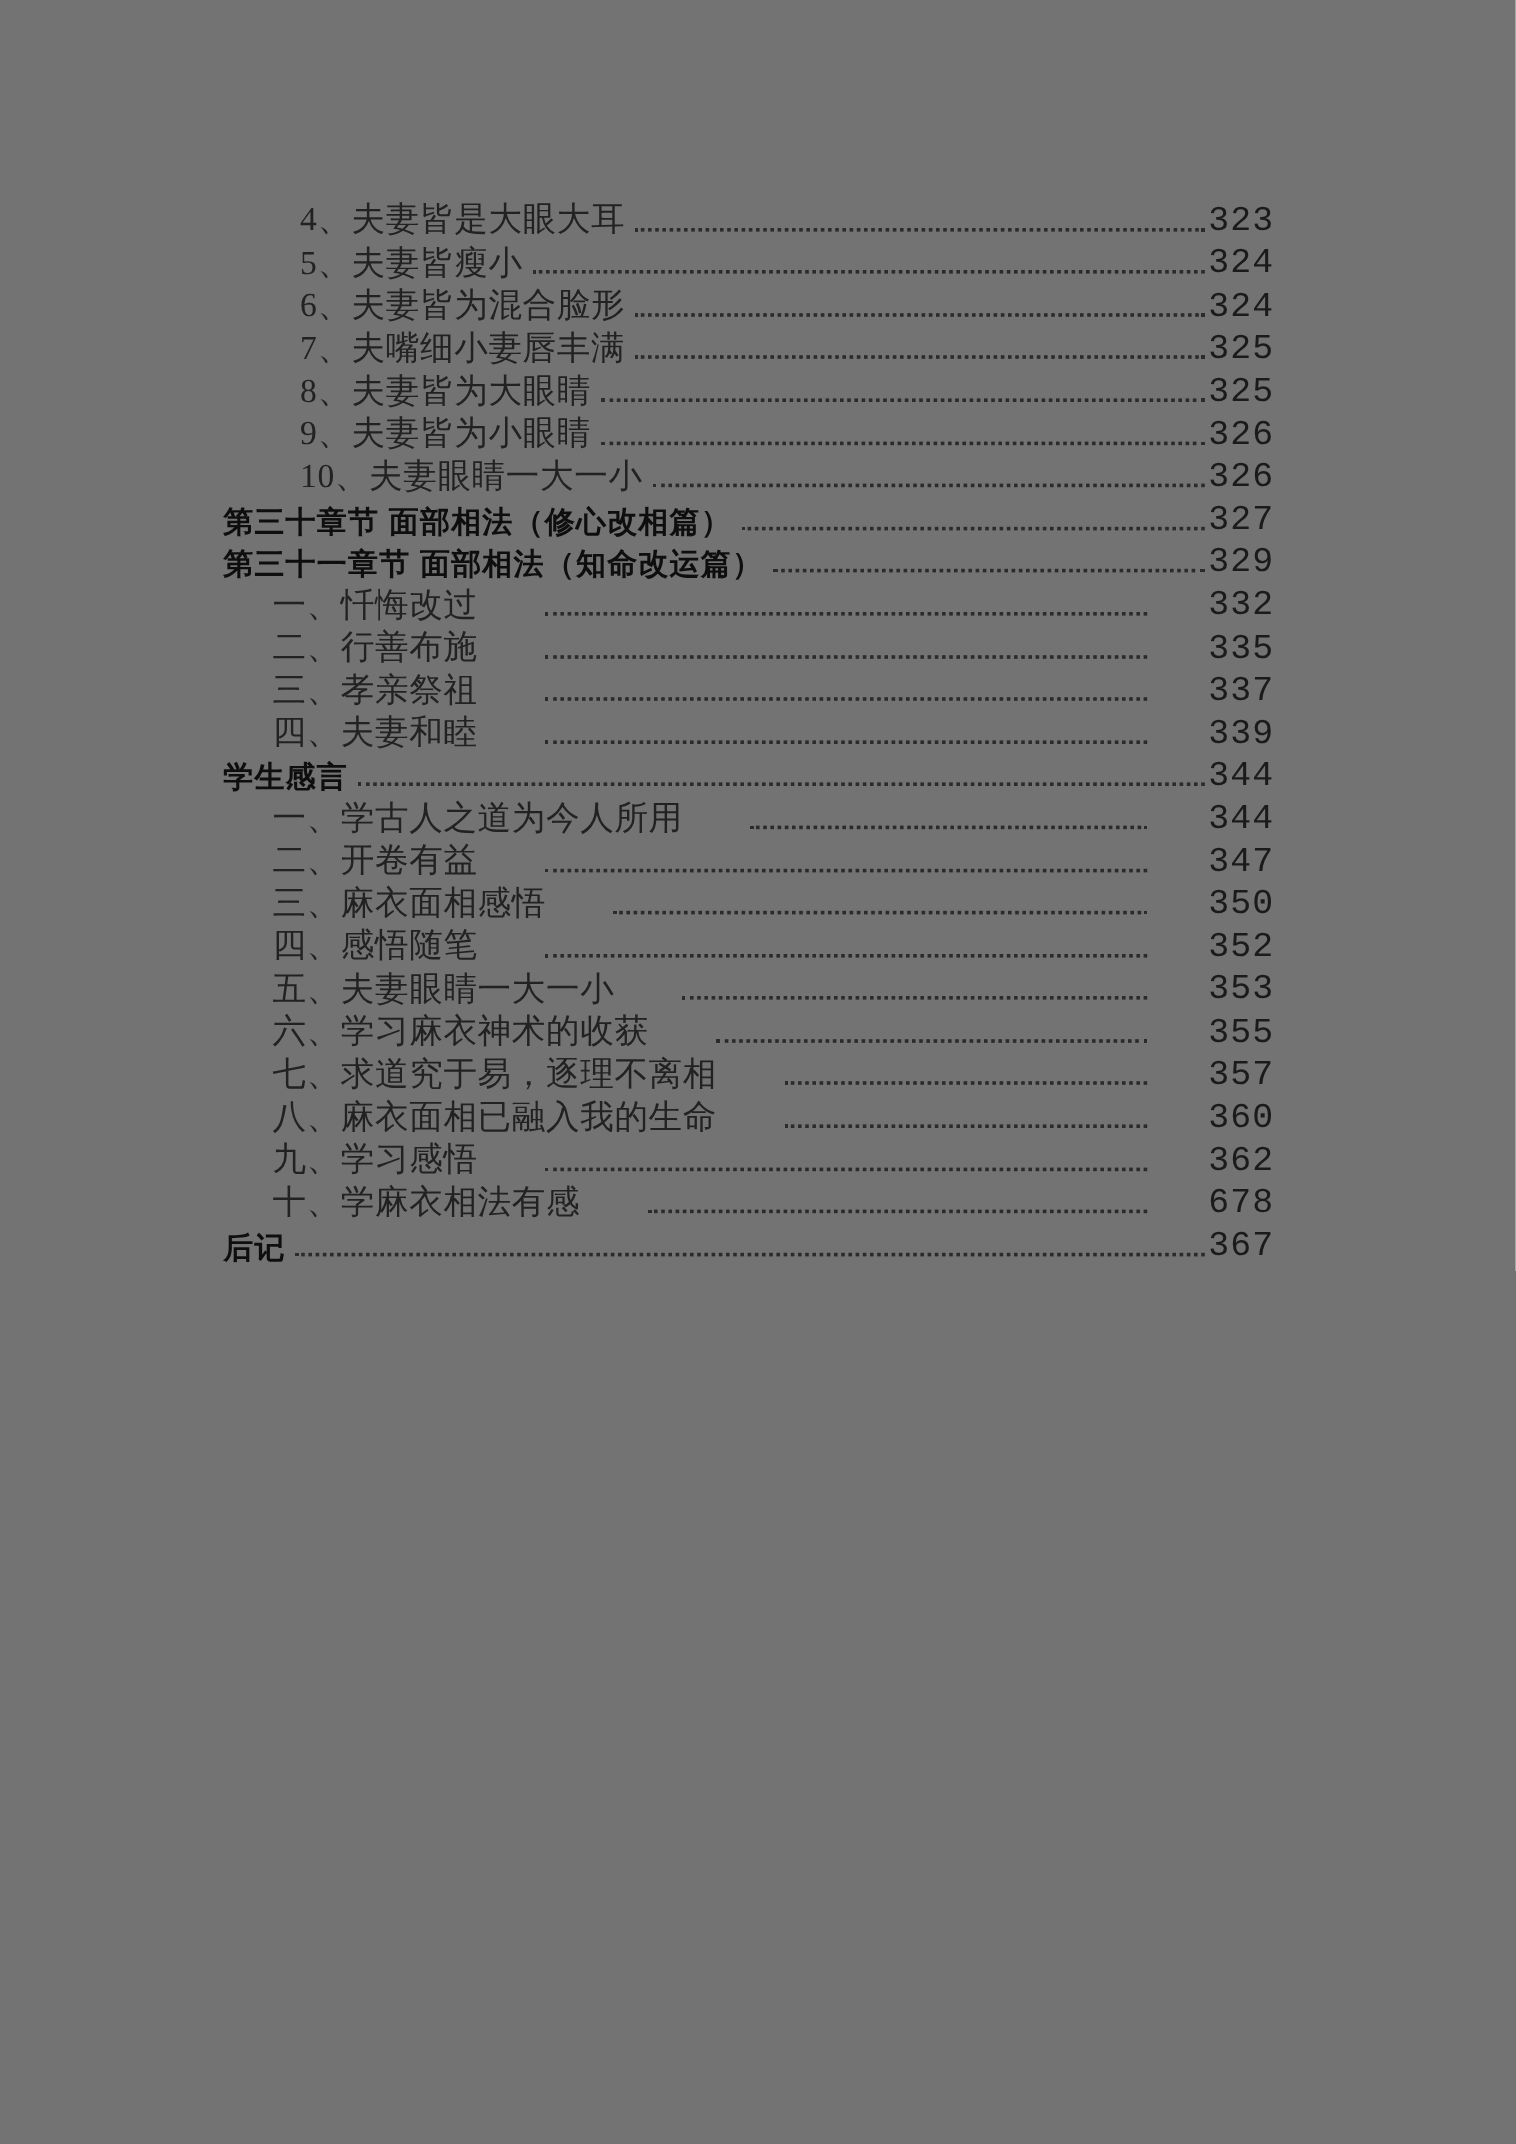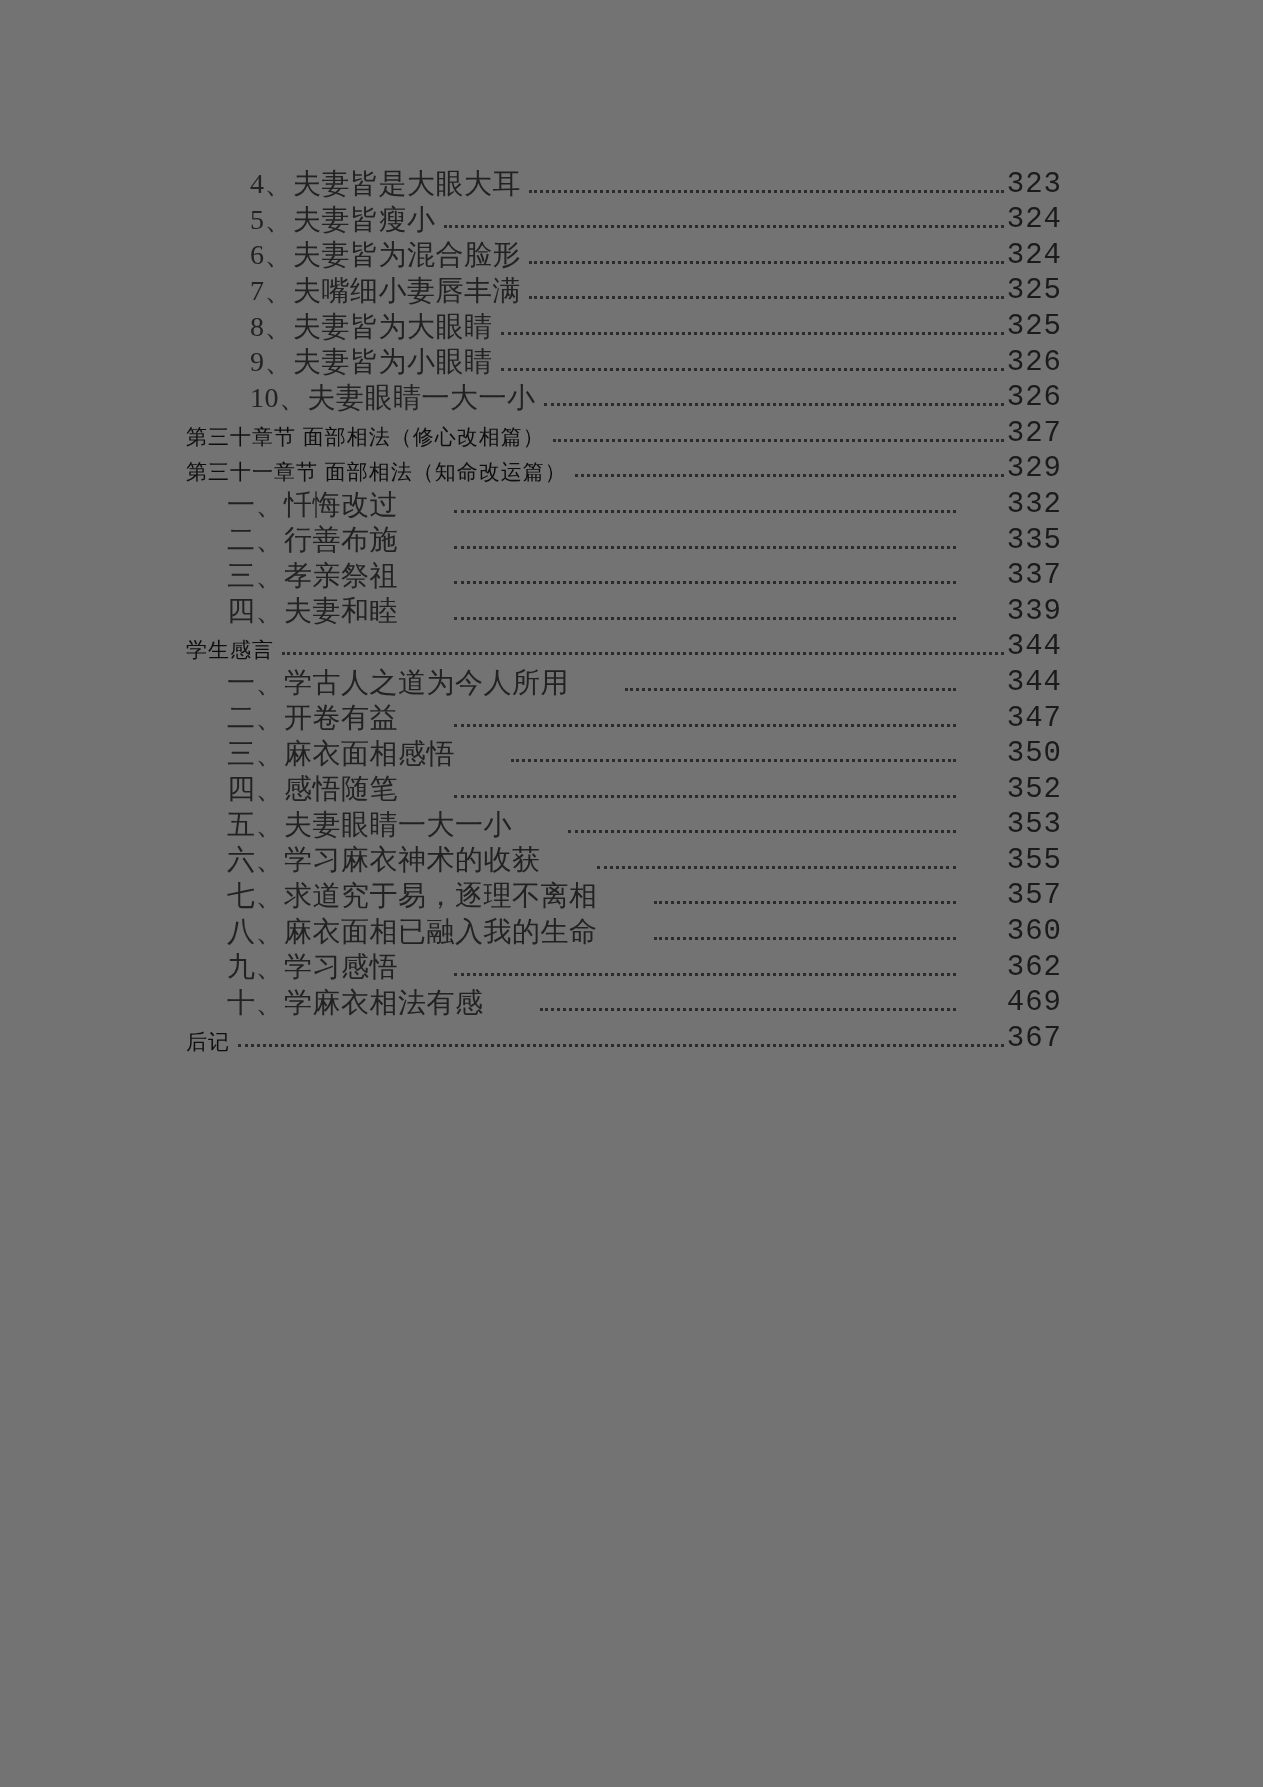--- a/index.html
+++ b/index.html
@@ -44,22 +44,22 @@
   }
   .toc-row .pagenum {
     font-family: Liberation Mono, monospace;
     font-size: 29px;
     line-height: 1;
     letter-spacing: 1px;
     color: #1b1b1b;
   }
   .toc-row.chapter .title {
     font-family: "Liberation Sans", sans-serif;
-    font-weight: 400;
-    font-size: 21px;
+    font-weight: 700;
+    font-size: 25px;
     letter-spacing: 1px;
     color: #0e0e0e;
   }
   .toc-row.sub1 { padding-left: 41px; gap: 48px; }
   .toc-row.sub2 { padding-left: 64px; }
 </style>
 </head>
 <body>
 
 <div class="page">
@@ -175,21 +175,21 @@
         <span class="pagenum">360</span>
       </div>
       <div class="toc-row sub1">
         <span class="title">九、学习感悟</span>
         <span class="leader"></span>
         <span class="pagenum">362</span>
       </div>
       <div class="toc-row sub1">
         <span class="title">十、学麻衣相法有感</span>
         <span class="leader"></span>
-        <span class="pagenum">469</span>
+        <span class="pagenum">678</span>
       </div>
       <div class="toc-row chapter">
         <span class="title">后记</span>
         <span class="leader"></span>
         <span class="pagenum">367</span>
       </div>
     </div>
 </div>
 
 </body></html>

